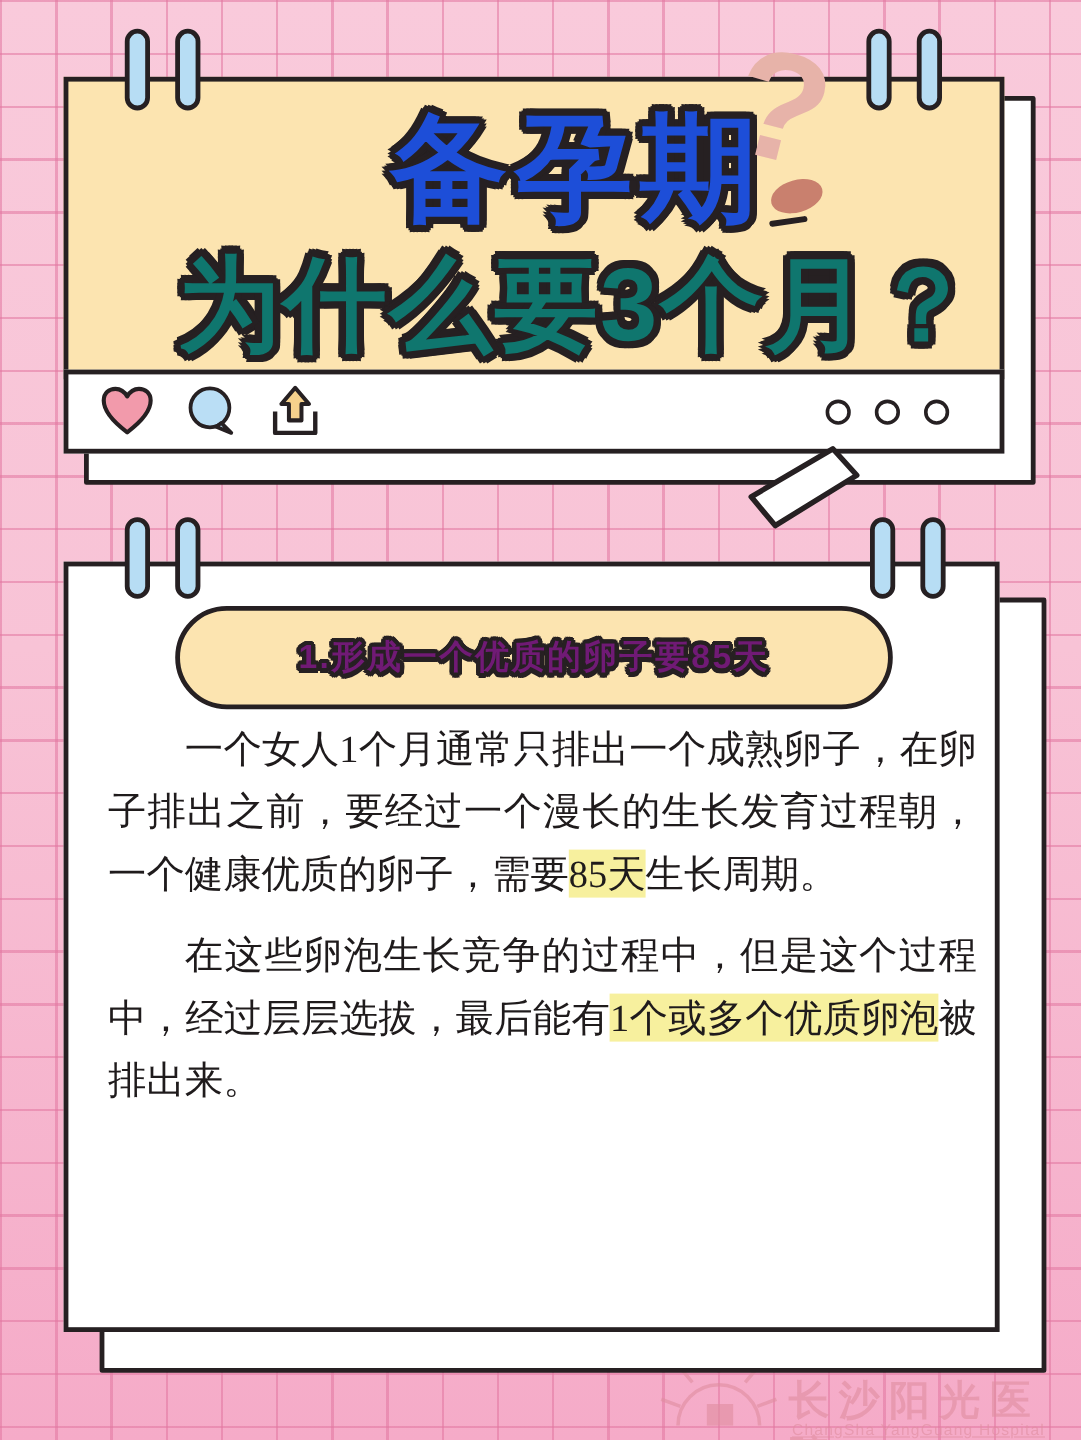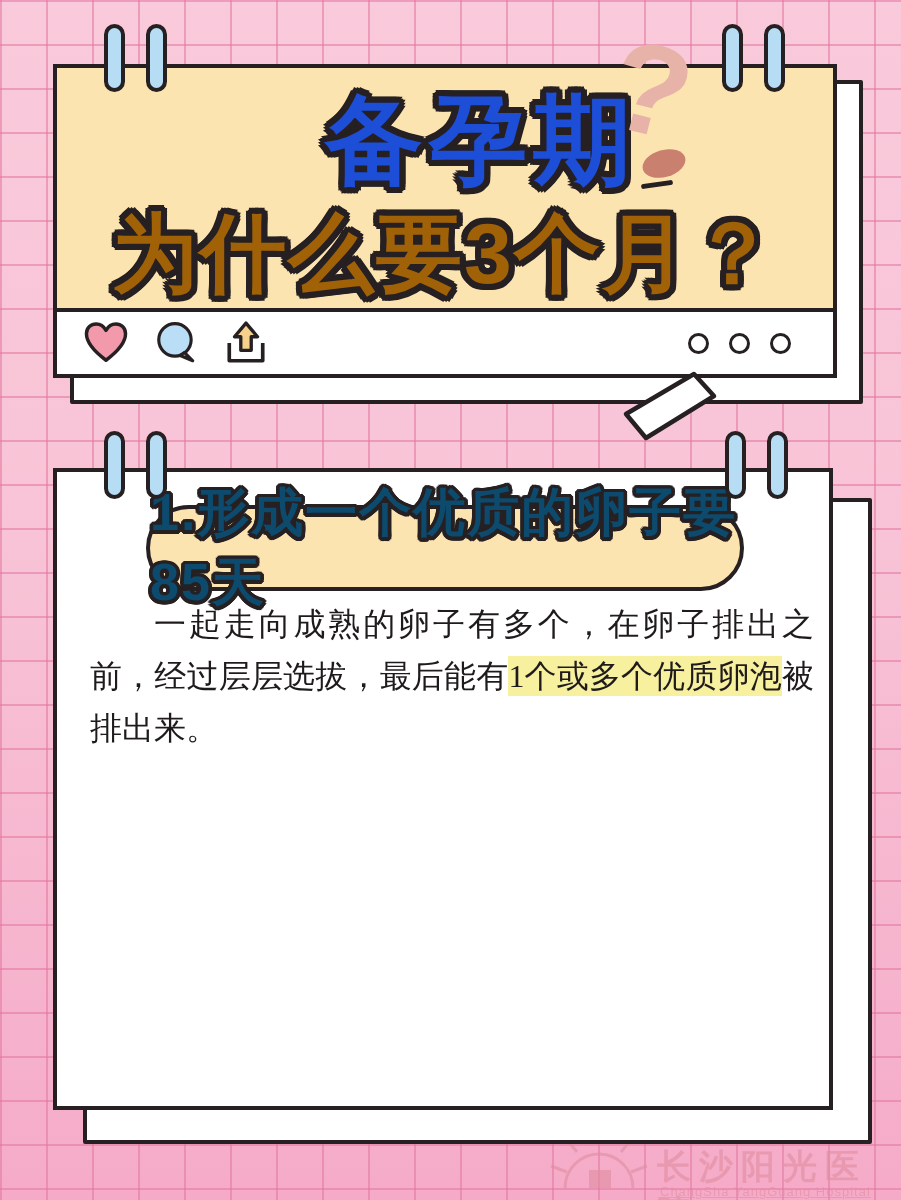--- a/index.html
+++ b/index.html
@@ -31,39 +31,39 @@
   .o-dark-sm{
     text-shadow:
       3.5px 0 #262022,-3.5px 0 #262022,0 3.5px #262022,0 -3.5px #262022,
       2.5px 2.5px #262022,2.5px -2.5px #262022,-2.5px 2.5px #262022,-2.5px -2.5px #262022,
       3.5px 1.5px #262022,3.5px -1.5px #262022,-3.5px 1.5px #262022,-3.5px -1.5px #262022,
       1.5px 3.5px #262022,-1.5px 3.5px #262022,1.5px -3.5px #262022,-1.5px -3.5px #262022;
   }
   .title-line1{left:53px;top:76px;width:856px;text-align:center;
     font-size:98px;font-weight:bold;letter-spacing:6px;color:#1d4ed8;z-index:5;}
   .title-line2{left:53px;top:196px;width:784px;text-align:center;
-    font-size:86px;font-weight:bold;letter-spacing:2px;color:#a16207;z-index:5;}
+    font-size:86px;font-weight:bold;letter-spacing:2px;color:#0f766e;z-index:5;padding-left:36px;}
   .qmark{left:612px;top:26px;font-size:128px;font-weight:bold;color:#e7b3a9;
     transform:rotate(14deg);z-index:5;line-height:1;}
   .qdot{left:642px;top:150px;width:44px;height:27px;border-radius:50%;
     background:#c9806e;transform:rotate(-16deg);z-index:5;}
   .qline{left:641px;top:182px;width:32px;height:5px;border-radius:3px;
     background:#262022;transform:rotate(-8deg);z-index:5;}
   
   .toolbar{left:53px;top:308px;width:784px;height:70px;z-index:4;
     display:flex;align-items:center;padding:0 26px;box-sizing:border-box;gap:24px;}
   .tb-icon{width:46px;height:46px;display:block;cursor:pointer;}
   .dots{position:absolute;right:42px;top:0;height:100%;display:flex;align-items:center;gap:20px;}
   .dot{width:15px;height:15px;border-radius:50%;border:3px solid #262022;background:#ffffff;}
   .tail{left:608px;top:370px;z-index:5;}
   
   .pill-header{left:146px;top:505px;width:598px;height:86px;background:#fce4b0;
     border:4px solid #262022;border-radius:46px;z-index:5;box-sizing:border-box;
     display:flex;align-items:center;justify-content:center;}
-  .pill-header span{font-size:52px;font-weight:bold;letter-spacing:2px;color:#0c4a6e;}
+  .pill-header span{font-size:28px;font-weight:bold;letter-spacing:2px;color:#701a75;}
   .body-text{left:90px;top:598px;width:724px;z-index:5;
     font-family:"Liberation Serif",serif;font-size:32px;line-height:52px;color:#1f1b1c;
     text-align:justify;}
   .body-text p{margin:0 0 16px 0;text-indent:2em;}
   .hl{background:#f7f09e;padding:2px 0;}
   
   .watermark{left:545px;top:1126px;width:350px;z-index:1;color:#e08ea0;opacity:.6;}
   .wm-cn{position:absolute;left:112px;top:18px;font-size:34px;font-weight:bold;letter-spacing:8px;}
   .wm-en{position:absolute;left:115px;top:58px;font-size:13px;letter-spacing:1px;text-decoration:underline;}
 </style>
@@ -127,14 +127,15 @@
 <div class="clip" style="left:104px;top:431px;"></div>
 <div class="clip" style="left:146px;top:431px;"></div>
 <div class="clip" style="left:725px;top:431px;"></div>
 <div class="clip" style="left:767px;top:431px;"></div>
 
 <div class="abs pill-header">
   <span class="o-dark-sm">1.形成一个优质的卵子要85天</span>
 </div>
 
 <div class="abs body-text">
-  <p><span>一起走向成熟的卵子有多个，在卵子排出之前，经过层层选拔，最后能有</span><span class="hl">1个或多个优质卵泡</span><span>被排出来。</span></p>
+  <p><span>一个女人1个月通常只排出一个成熟卵子，在卵子排出之前，要经过一个漫长的生长发育过程朝，一个健康优质的卵子，需要</span><span class="hl">85天</span><span>生长周期。</span></p>
+  <p><span>在这些卵泡生长竞争的过程中，但是这个过程中，经过层层选拔，最后能有</span><span class="hl">1个或多个优质卵泡</span><span>被排出来。</span></p>
 </div>
 
 </body></html>

